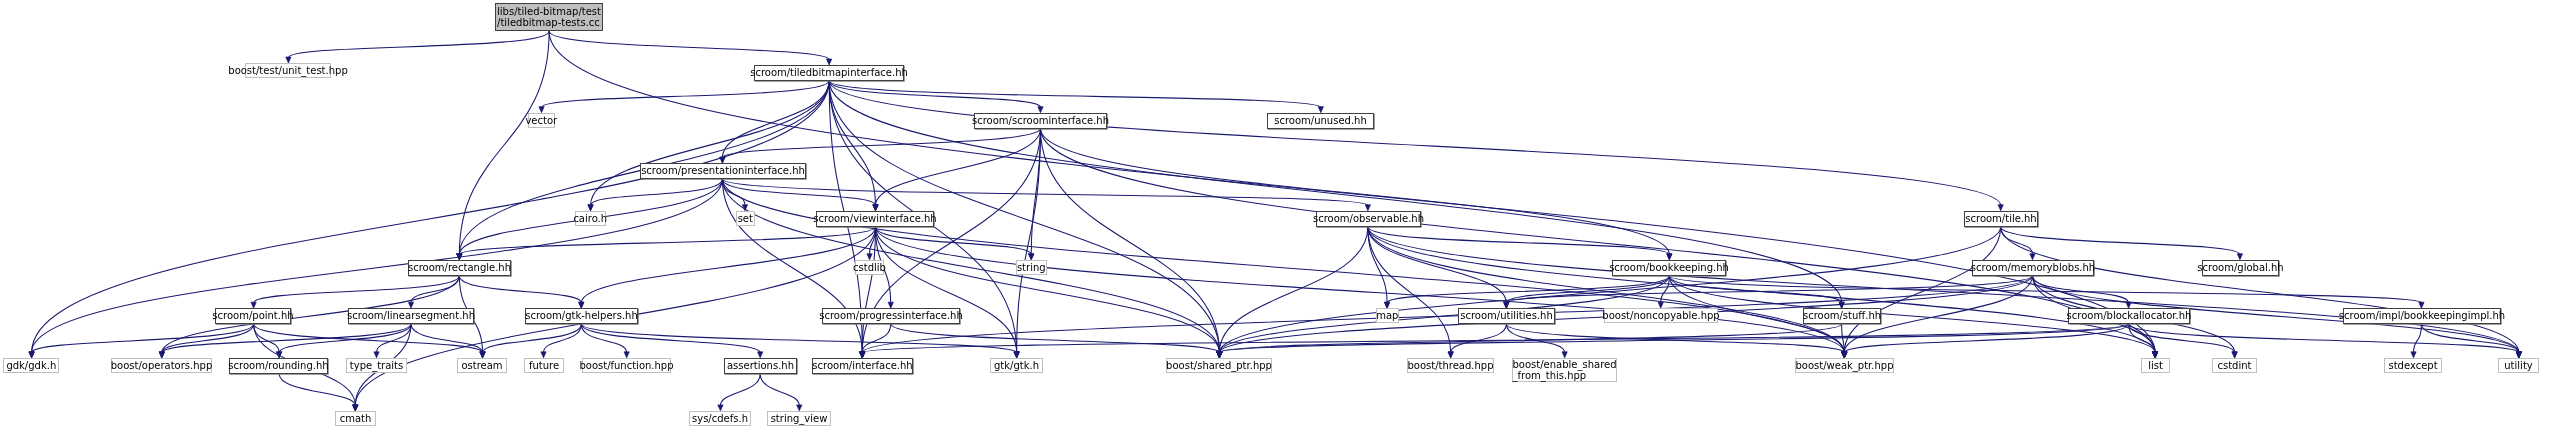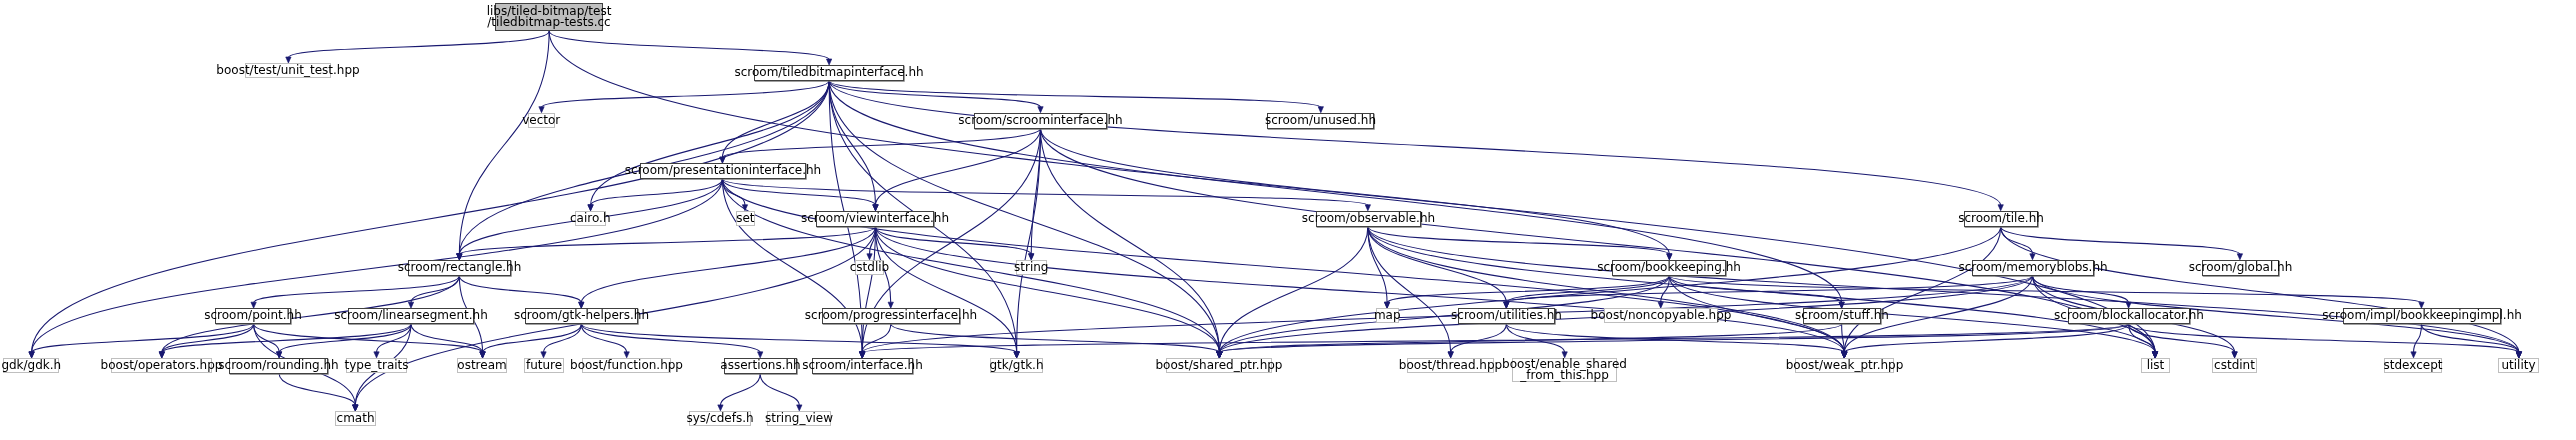--- a/index.html
+++ b/index.html
@@ -1,19 +1,19 @@
 <!DOCTYPE html>
 <html style="font-size:10.6px"><head>
 <meta charset="utf-8">
 <style>
   html,body{margin:0;padding:0;background:#fff;}
   body{width:2576px;height:440px;position:relative;overflow:hidden;font-family:"DejaVu Sans",sans-serif;}
   #graph{position:absolute;left:0;top:0;width:2576px;height:440px;}
-  .node{position:absolute;box-sizing:border-box;background:#fff;border:0.7px solid #bfbfbf;font-size:12px;color:#000;
-        display:flex;align-items:center;justify-content:center;text-align:center;line-height:11.3px;white-space:pre;padding:0 4px;}
+  .node{position:absolute;box-sizing:border-box;background:#fff;border:0.7px solid #bfbfbf;font-size:10px;color:#000;
+        display:flex;align-items:center;justify-content:center;text-align:left;line-height:11.3px;white-space:pre;padding:0 4px;}
   .node.local{border:1.3px solid #404040;box-shadow:0.7px 0.7px 0 #777;}
   .node.root{background:#bfbfbf;border:1.3px solid #404040;}
   .node.local,.node.root{cursor:pointer;}
   svg path{fill:none;stroke:#191970;stroke-width:1.6;}
   svg polygon{fill:#191970;stroke:#191970;}
 </style>
 </head>
 <body>
 
 <div id="graph">

